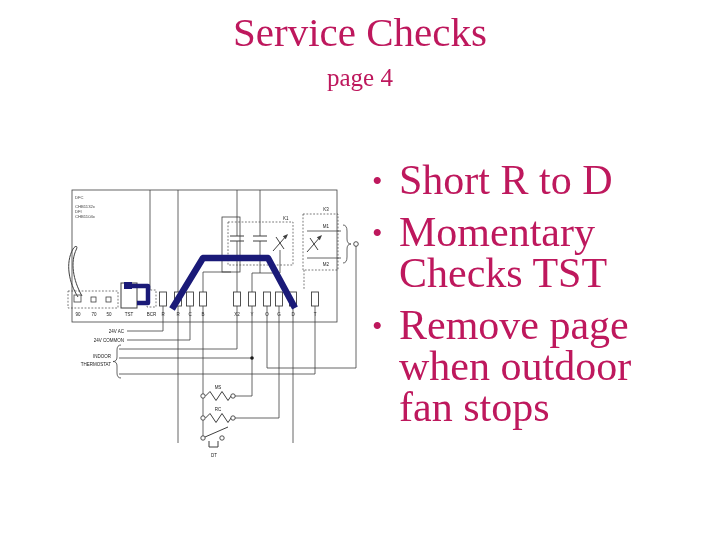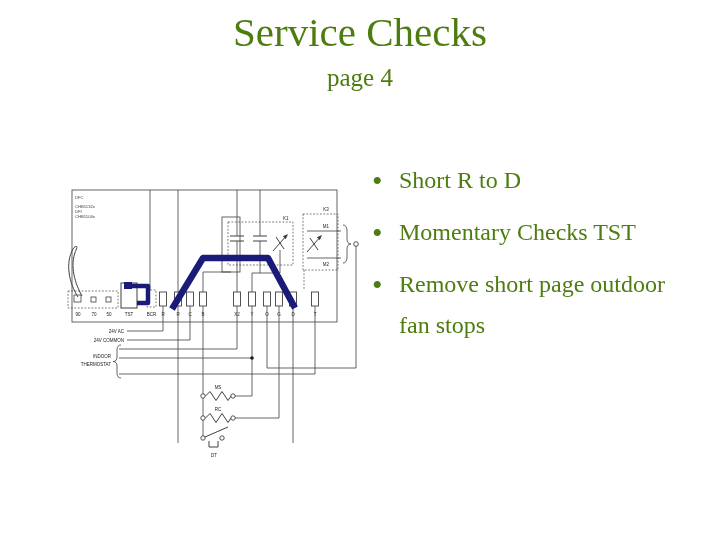--- a/index.html
+++ b/index.html
@@ -1,25 +1,25 @@
 <!DOCTYPE html>
 <html><head>
 <meta charset="utf-8">
 <style>
   html,body{margin:0;padding:0;background:#fff;}
   .slide{position:relative;width:720px;height:540px;background:#ffffff;overflow:hidden;
-         font-family:"Liberation Serif","DejaVu Serif",serif;color:#4d7c0f;}
+         font-family:"Liberation Serif","DejaVu Serif",serif;color:#be185d;}
   .title{position:absolute;left:0;right:0;top:8px;text-align:center;
          font-size:41px;font-weight:400;letter-spacing:0px;}
   .subtitle{position:absolute;left:0;right:0;top:64px;text-align:center;
          font-size:25px;font-weight:400;}
   .bullets{position:absolute;left:372px;top:160px;width:296px;}
   .bullet-item{display:flex;margin-bottom:11px;}
   .bullet-marker{width:27px;flex:0 0 27px;font-size:30px;line-height:41px;}
-  .bullet-text{font-size:24px;line-height:41px;}
+  .bullet-text{font-size:42px;line-height:41px;}
   .diagram{position:absolute;left:58px;top:185px;width:312px;height:285px;}
   svg{display:block;}
   .ln{stroke:#3f3f3f;stroke-width:0.8;fill:none;}
   .ln2{stroke:#3f3f3f;stroke-width:1;fill:none;}
   .dash{stroke:#3f3f3f;stroke-width:0.7;fill:none;stroke-dasharray:1.8 1.6;}
   .term{fill:#ffffff;stroke:#3f3f3f;stroke-width:0.9;}
   .lbl{font-family:"Liberation Sans","DejaVu Sans",sans-serif;font-size:4.5px;fill:#1a1a1a;}
   .lbl-s{font-family:"Liberation Sans","DejaVu Sans",sans-serif;font-size:4.2px;fill:#444;}
   .node{fill:#ffffff;stroke:#3f3f3f;stroke-width:0.9;}
   .navy{fill:none;stroke-linejoin:round;}
@@ -36,21 +36,21 @@
     <div class="bullet-item">
       <span class="bullet-marker">•</span>
       <span class="bullet-text">Short R to D</span>
     </div>
     <div class="bullet-item">
       <span class="bullet-marker">•</span>
       <span class="bullet-text">Momentary Checks TST</span>
     </div>
     <div class="bullet-item">
       <span class="bullet-marker">•</span>
-      <span class="bullet-text">Remove short page outdoor fan stops</span>
+      <span class="bullet-text">Remove page when outdoor fan stops</span>
     </div>
   </div>
 
   <div class="diagram">
     <svg width="312" height="285" viewBox="58 185 312 285">
 
       <rect x="72" y="190" width="265" height="132" class="ln"></rect>
 
       <g>
         <text class="lbl-s" x="75" y="199">DFC</text>

